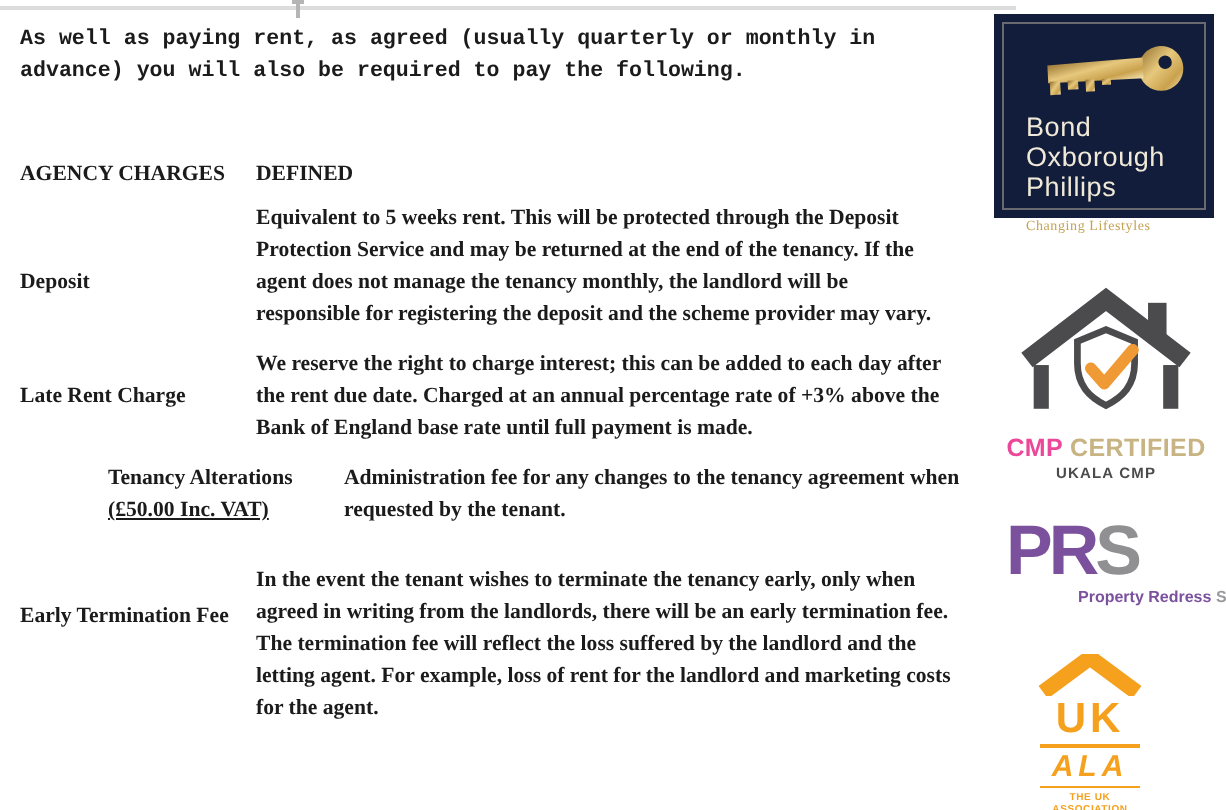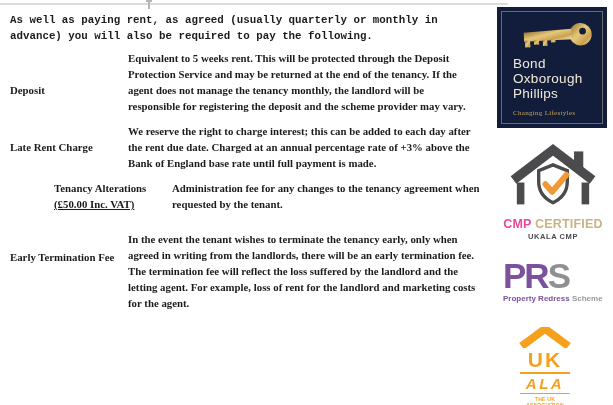--- a/index.html
+++ b/index.html
@@ -35,21 +35,21 @@
   .off-16 { padding-top:16px; }
   .off-18 { padding-top:18px; }
   .charge-note { display:block;text-decoration:underline; }
 
   
   .logos { position:absolute; left:493px; top:0; width:120px; height:405px; }
   .logos, .logos * { font-family:"Liberation Sans","DejaVu Sans",sans-serif; }
 
   
   .logo-bond {
-    position:absolute; left:4px; top:7px; width:110px; height:121px;
+    position:absolute; left:4px; top:7px; width:110px; height:102px;
     background:#111d3a;
   }
   .bond-inner {
     position:absolute; inset:4px; border:1px solid rgba(210,202,180,0.45);
     padding:6px 0 0 11px;
   }
   .bond-key { display:block; width:82px; height:34px; margin:2px 0 2px 2px; transform:rotate(-3deg); }
   .bond-name {
     font-family:"Liberation Serif","DejaVu Serif",serif;
     color:#f0e9d8; font-size:13.5px; line-height:15px; letter-spacing:0.3px; font-weight:normal;
@@ -66,21 +66,21 @@
   .cmp-title .cmp-word { color:#ec4899;text-align:center; }
   .cmp-title .certified-word { color:#c8b383; font-weight:bold; }
   .cmp-sub { font-size:7.5px; font-weight:bold; color:#4b4b4d; letter-spacing:0.6px; margin-top:1px; }
 
   
   .logo-prs { position:absolute; left:10px; top:259px; width:100px; text-align:left; }
   .prs-letters { font-size:35px; line-height:34px; font-weight:bold; letter-spacing:-2px; }
   .prs-pr { color:#7b519d; }
   .prs-s { color:#909093; }
   .prs-tagline { font-size:8px; font-weight:bold; margin-top:1px; white-space:nowrap; }
-  .prs-tag-purple { color:#7b519d; }
+  .prs-tag-purple { color:#7b519d;margin-left:36px; }
   .prs-tag-gray { color:#9a9a9d;margin-top:20px; }
 
   
   .logo-ukala { position:absolute; left:26px; top:327px; width:52px; text-align:center; color:#f5a11d; }
   .ukala-roof { display:block; width:52px; height:21px; margin:0 auto; }
   .ukala-uk { font-size:21px; line-height:21px; font-weight:bold; letter-spacing:2px; margin-top:1px; }
   .ukala-line { height:2px; background:#f5a11d; margin:2px 1px; }
   .ukala-line.thin { height:1px; margin:2px 1px 2px; }
   .ukala-ala { font-size:15px; line-height:15px; font-weight:bold; letter-spacing:2.5px;font-style:italic; }
   .ukala-tag { font-size:5px; line-height:6px; font-weight:bold; letter-spacing:0.3px; margin-top:1px; }
@@ -88,20 +88,24 @@
 </head>
 <body>
 
 <div class="page">
   <div class="top-hairline"></div>
   <div class="cursor-artifact"></div>
 
   <div class="doc">
     <p class="intro">As well as paying rent, as agreed (usually quarterly or monthly in advance) you will also be required to pay the following.</p>
 
+    <div class="trow thead">
+      <div class="tlabel">AGENCY CHARGES</div>
+      <div class="tdef">DEFINED</div>
+    </div>
 
     <div class="trow row-0">
       <div class="tlabel off-32">
         <span>Deposit</span>
       </div>
       <div class="tdef">Equivalent to 5 weeks rent. This will be protected through the Deposit Protection Service and may be returned at the end of the tenancy. If the agent does not manage the tenancy monthly, the landlord will be responsible for registering the deposit and the scheme provider may vary.</div>
     </div>
 
     <div class="trow row-1">
       <div class="tlabel off-16">

